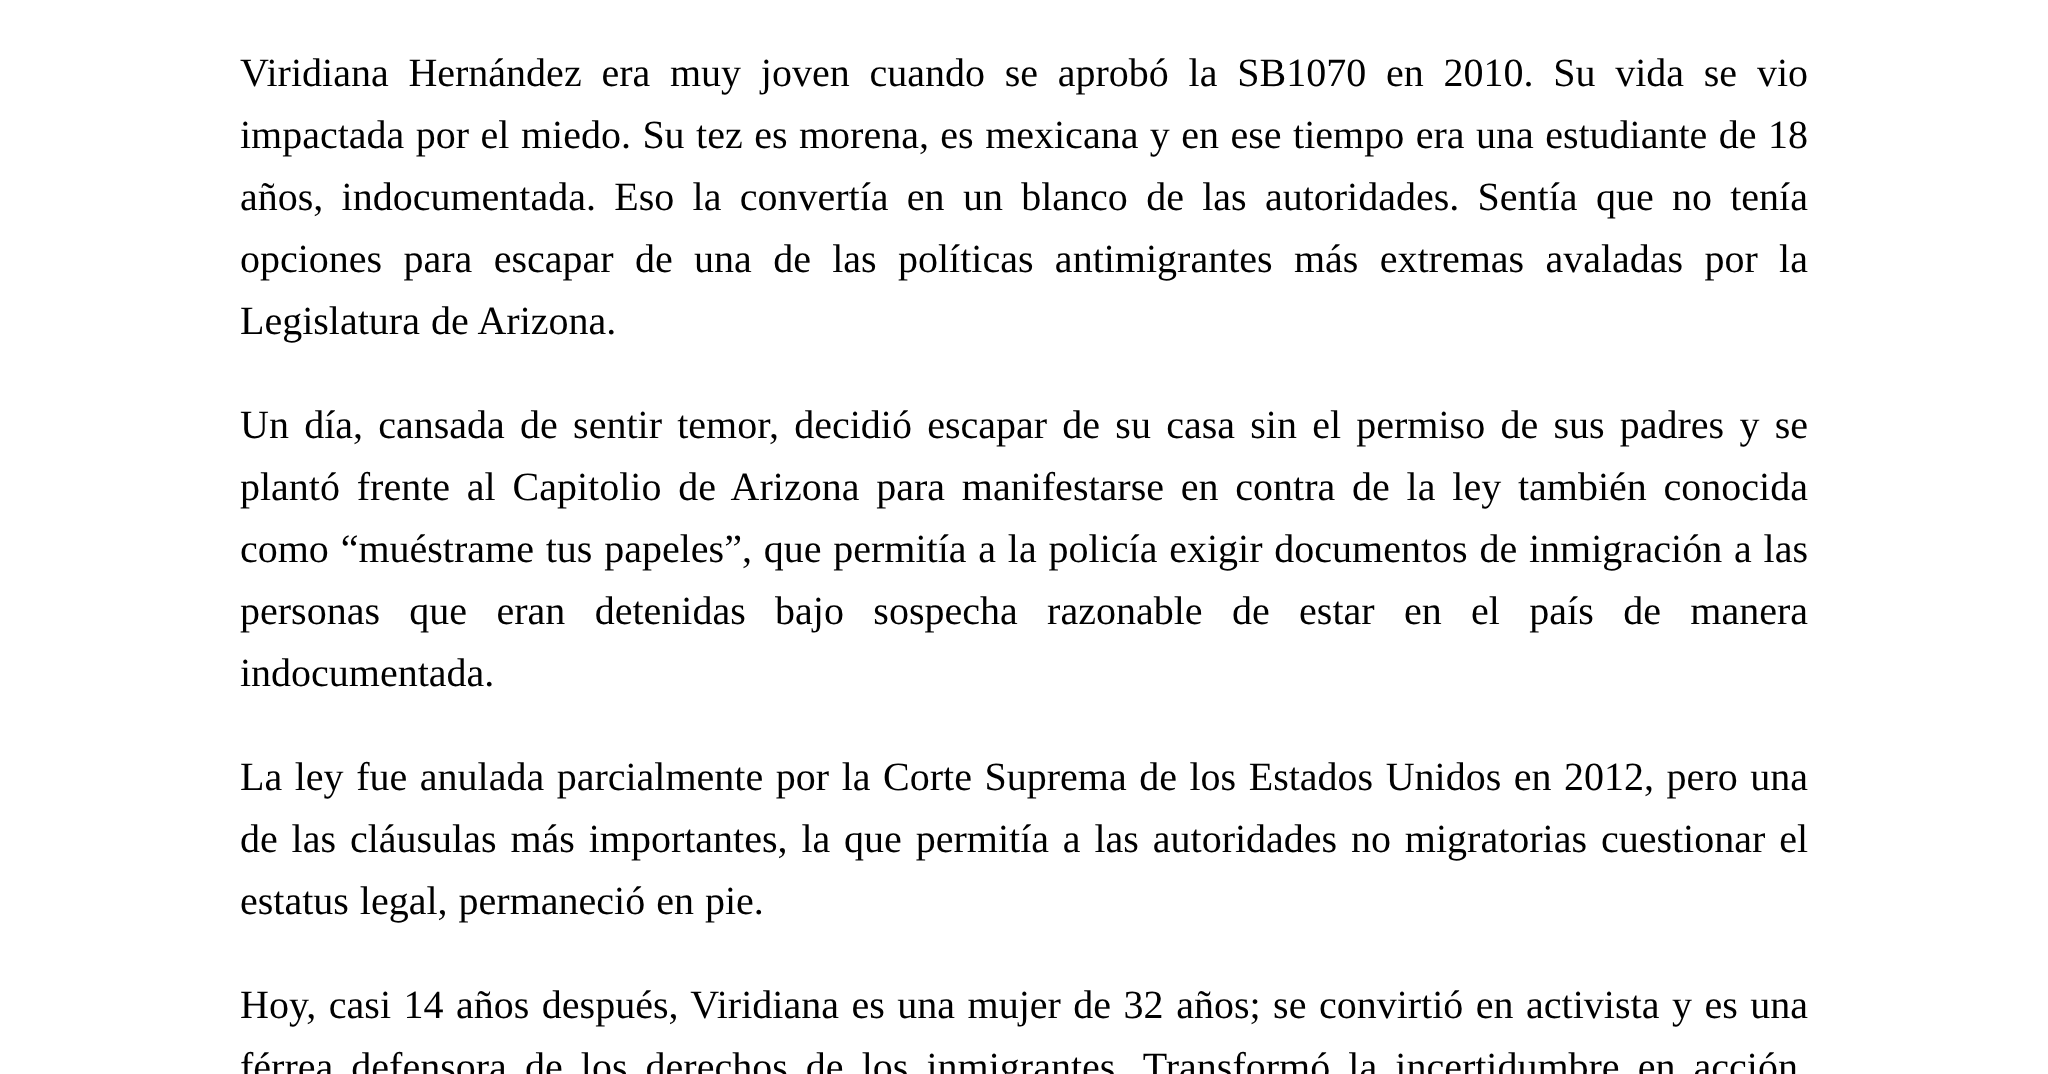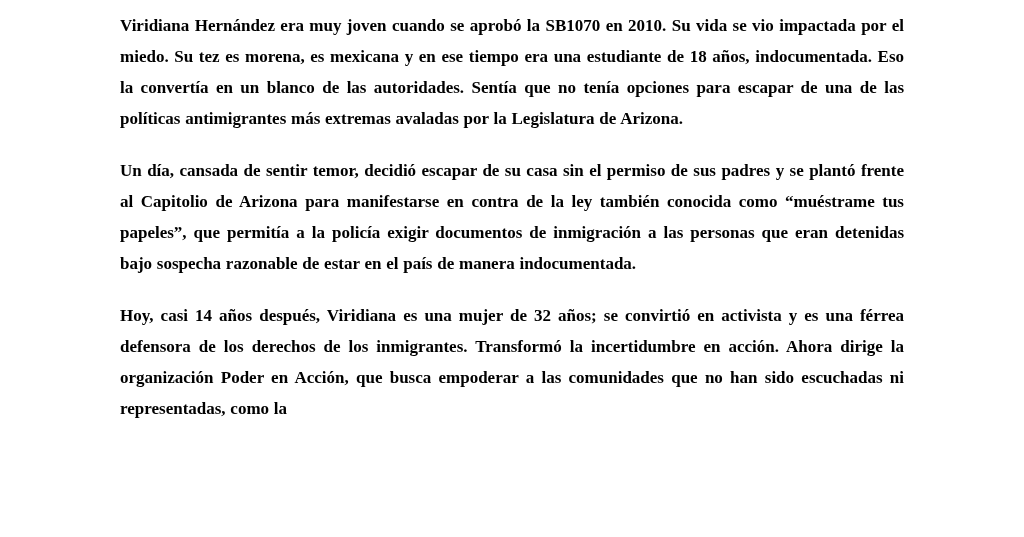--- a/index.html
+++ b/index.html
@@ -15,32 +15,32 @@
     color: #000000;
   }
   #document-page {
     width: 1024px;
     height: 537px;
     box-sizing: border-box;
     padding: 10px 120px 0 120px;
     background: #ffffff;
   }
   .paragraph {
-    font-size: 17px;
+    font-size: 20px;
     line-height: 31px;
     text-align: justify;
     text-justify: inter-word;
-    margin: 0 0 21px 0;
+    margin: 12px 0 21px 0;
     word-spacing: 0.5px;
-    font-weight: bold;
   }
   .paragraph:last-child {
     margin-bottom: 0;
   }
 </style>
 </head>
 <body>
 
 <div id="document-page">
   <p class="paragraph">Viridiana Hernández era muy joven cuando se aprobó la SB1070 en 2010. Su vida se vio impactada por el miedo. Su tez es morena, es mexicana y en ese tiempo era una estudiante de 18 años, indocumentada. Eso la convertía en un blanco de las autoridades. Sentía que no tenía opciones para escapar de una de las políticas antimigrantes más extremas avaladas por la Legislatura de Arizona.</p>
   <p class="paragraph">Un día, cansada de sentir temor, decidió escapar de su casa sin el permiso de sus padres y se plantó frente al Capitolio de Arizona para manifestarse en contra de la ley también conocida como “muéstrame tus papeles”, que permitía a la policía exigir documentos de inmigración a las personas que eran detenidas bajo sospecha razonable de estar en el país de manera indocumentada.</p>
+  <p class="paragraph">La ley fue anulada parcialmente por la Corte Suprema de los Estados Unidos en 2012, pero una de las cláusulas más importantes, la  que permitía a las autoridades no migratorias cuestionar el estatus legal, permaneció en pie.</p>
   <p class="paragraph">Hoy, casi 14 años después, Viridiana es una mujer de 32 años; se convirtió en activista y es una férrea defensora de los derechos de los inmigrantes. Transformó la incertidumbre en acción. Ahora dirige la organización Poder en Acción, que busca empoderar a las comunidades que no han sido escuchadas ni representadas, como la</p>
 </div>
 
 </body></html>

